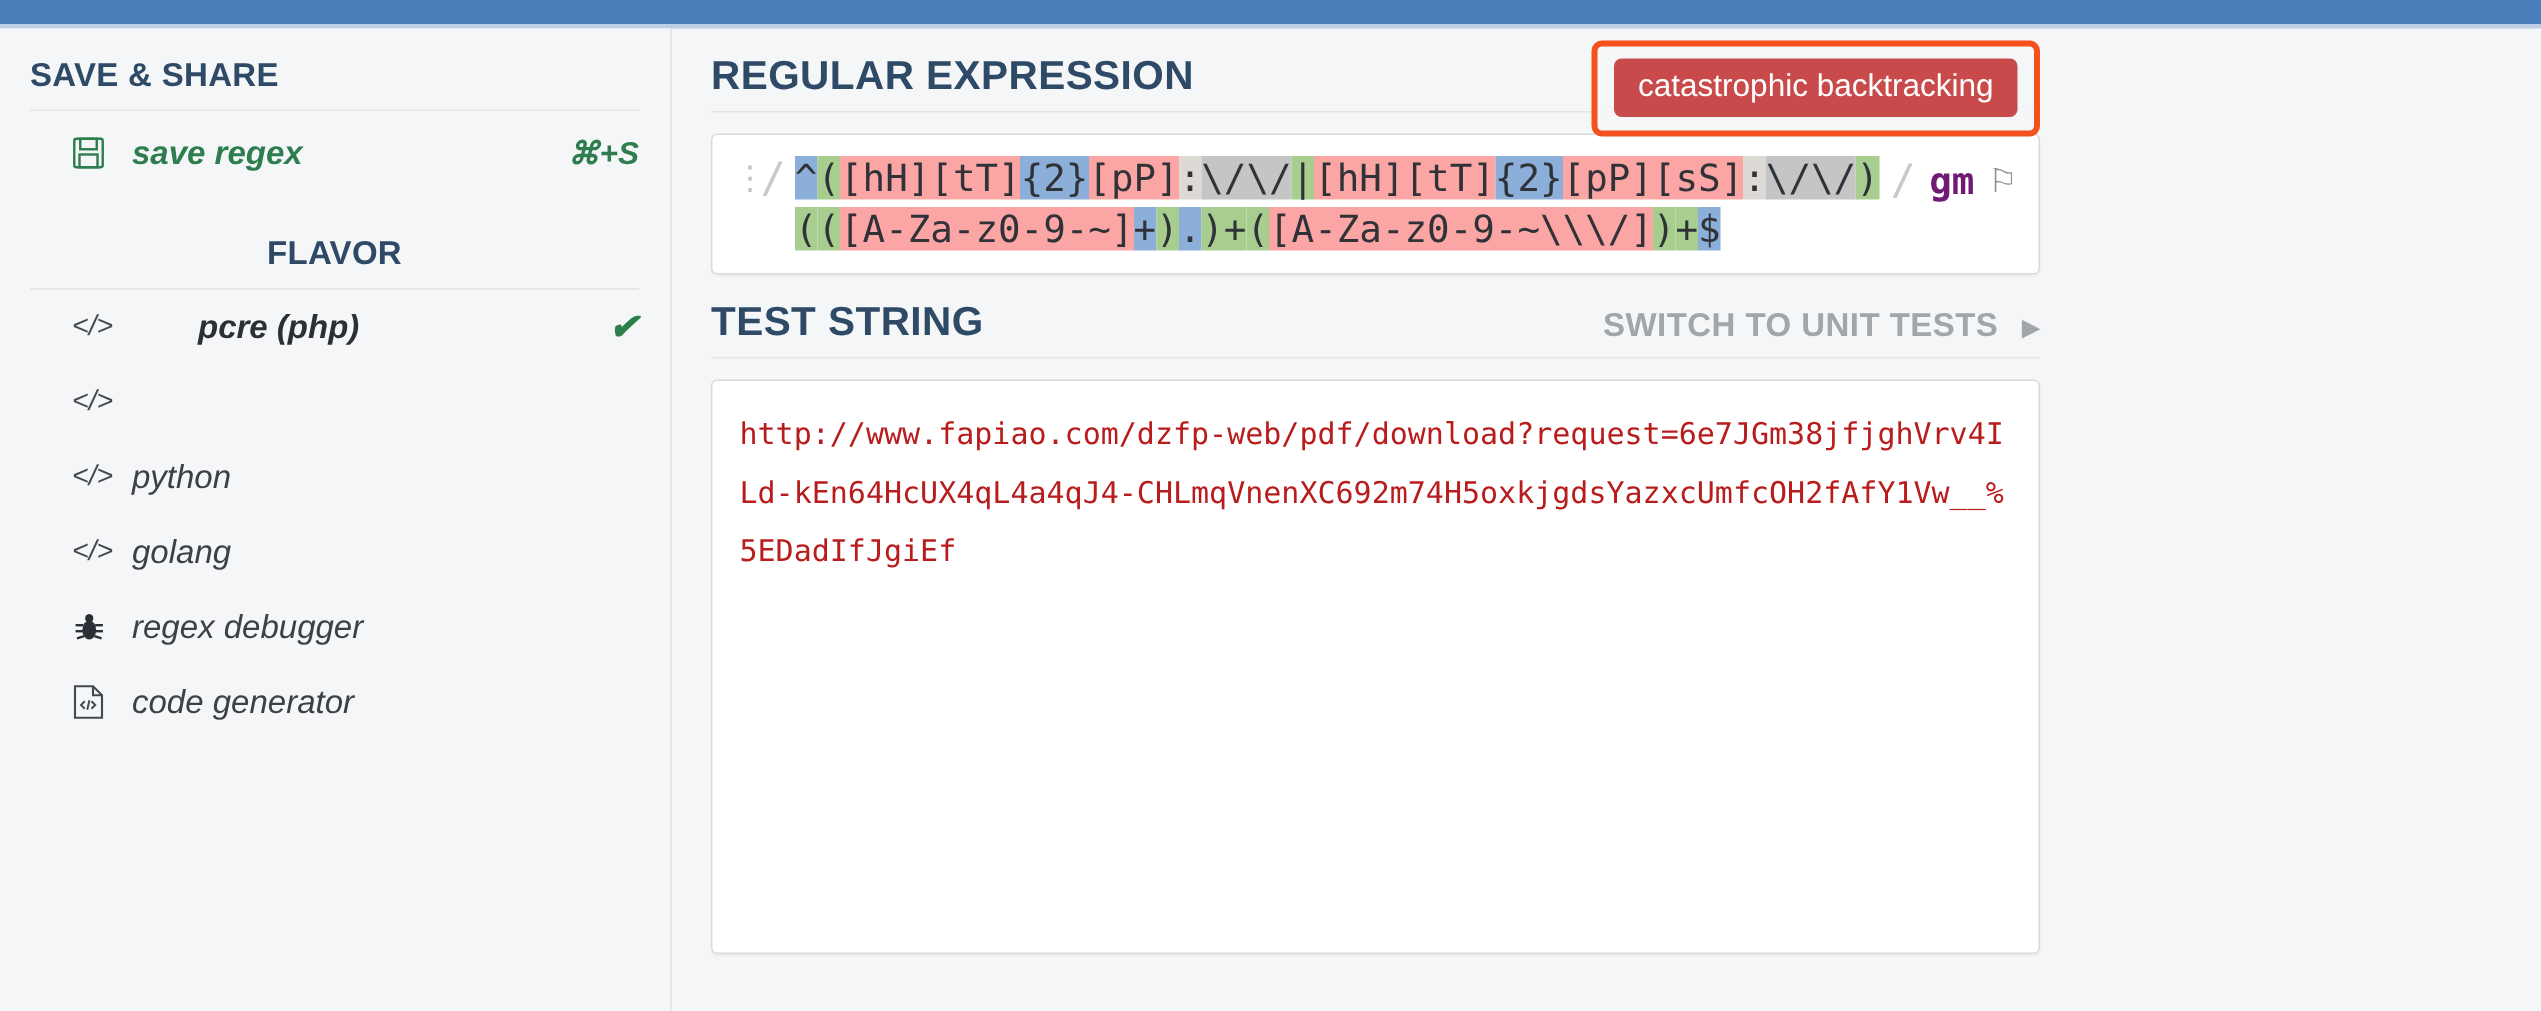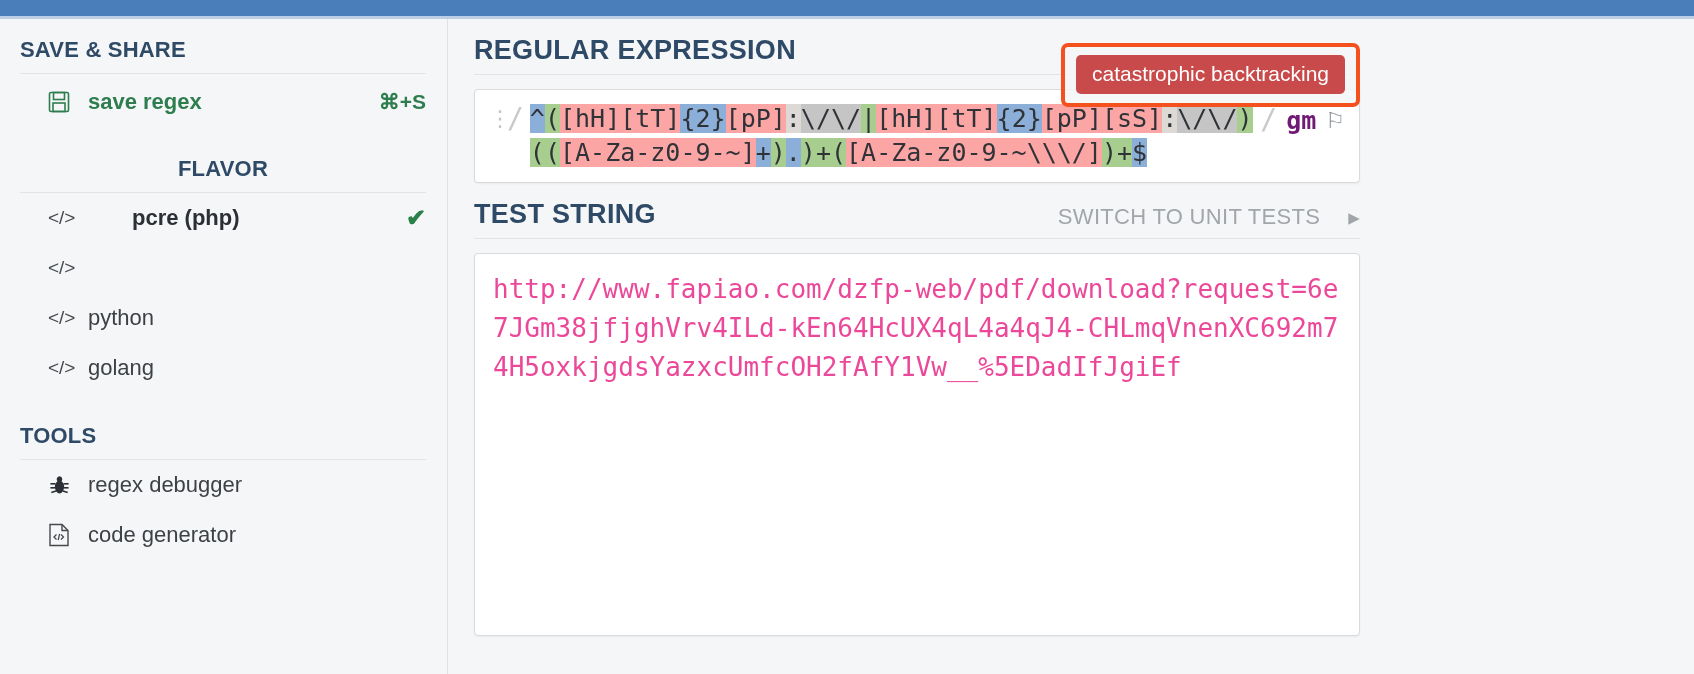--- a/index.html
+++ b/index.html
@@ -54,20 +54,21 @@
   .sec-title.tools { margin-top: 30px; }
   .sec-title.flavor { margin-top: 26px; text-align: center; }
 
   .row {
     display: flex; align-items: center;
     height: 50px;
     padding-left: 28px;
     font-size: 22px;
     color: #3d4146;
     cursor: pointer;
+    font-style: italic;
   }
   .row .ico {
     width: 40px; flex: 0 0 40px;
     display: flex; align-items: center;
     font-size: 20px;
     color: #3d4146;
   }
   .row .lbl { flex: 1; }
   .row .rt { color: #2e7d4f; font-size: 21px; }
 
@@ -90,23 +91,23 @@
     margin-top: 16px;
     padding-bottom: 8px;
     border-bottom: 1px solid #e2e4e6;
   }
   .panel-head h2 {
     margin: 0;
     font-size: 27px; font-weight: bold; letter-spacing: .3px;
     color: #2e4a66;
   }
   .panel-head .right-lnk {
-    font-size: 22px; font-weight: normal; letter-spacing: .3px;
+    font-size: 22px; font-weight: bold; letter-spacing: .3px;
     color: #a2a6aa;
-    display: flex; align-items: center; gap: 28px;
+    display: flex; align-items: center; gap: 16px;
     cursor: pointer;
   }
   .panel-head .right-lnk .arw { font-size: 15px; position: relative; top: 1px; }
 
   
   .regex-box {
     margin-top: 14px;
     background: #fff;
     border: 1px solid #d8dadc;
     border-radius: 4px;
@@ -166,32 +167,32 @@
     background: #fff;
     border: 1px solid #d8dadc;
     border-radius: 4px;
     box-shadow: 0 1px 2px rgba(0,0,0,.05);
     height: 383px;
     padding: 16px 18px;
     overflow: hidden;
   }
   .test-text {
     font-family: "DejaVu Sans Mono", monospace;
-    font-size: 26px;
+    font-size: 20px;
     line-height: 39px;
-    color: #ec4899;
+    color: #b91c1c;
     white-space: pre-wrap;
     word-break: break-all;
     margin: 0;
   }
 
   
   .err-wrap {
     position: absolute;
-    top: 24px; right: 22px;
+    top: 8px; right: 22px;
     z-index: 20;
   }
   .err-annot {
     border: 4px solid #f4511e;
     border-radius: 7px;
     padding: 8px 11px 9px 11px;
     background: rgba(245,246,247,0.85);
   }
   .err-badge {
     background: #c94a4a;
@@ -246,21 +247,20 @@
       <div class="row flavor">
         <span class="ico">&lt;/&gt;</span>
         <span class="lbl">python</span>
       </div>
 
       <div class="row flavor">
         <span class="ico">&lt;/&gt;</span>
         <span class="lbl">golang</span>
       </div>
 
-      <div class="sec-title tools">TOOLS</div>
 
       <div class="row tool">
         <span class="ico">
           <svg width="23" height="23" viewBox="0 0 23 23" fill="#2c3036">
             <ellipse cx="11.5" cy="13" rx="4.6" ry="6.4"></ellipse>
             <rect x="10.6" y="2.6" width="1.8" height="4"></rect>
             <rect x="2.4" y="9" width="5.2" height="1.6"></rect>
             <rect x="15.4" y="9" width="5.2" height="1.6"></rect>
             <rect x="2.4" y="13" width="5" height="1.6"></rect>
             <rect x="15.6" y="13" width="5" height="1.6"></rect>

